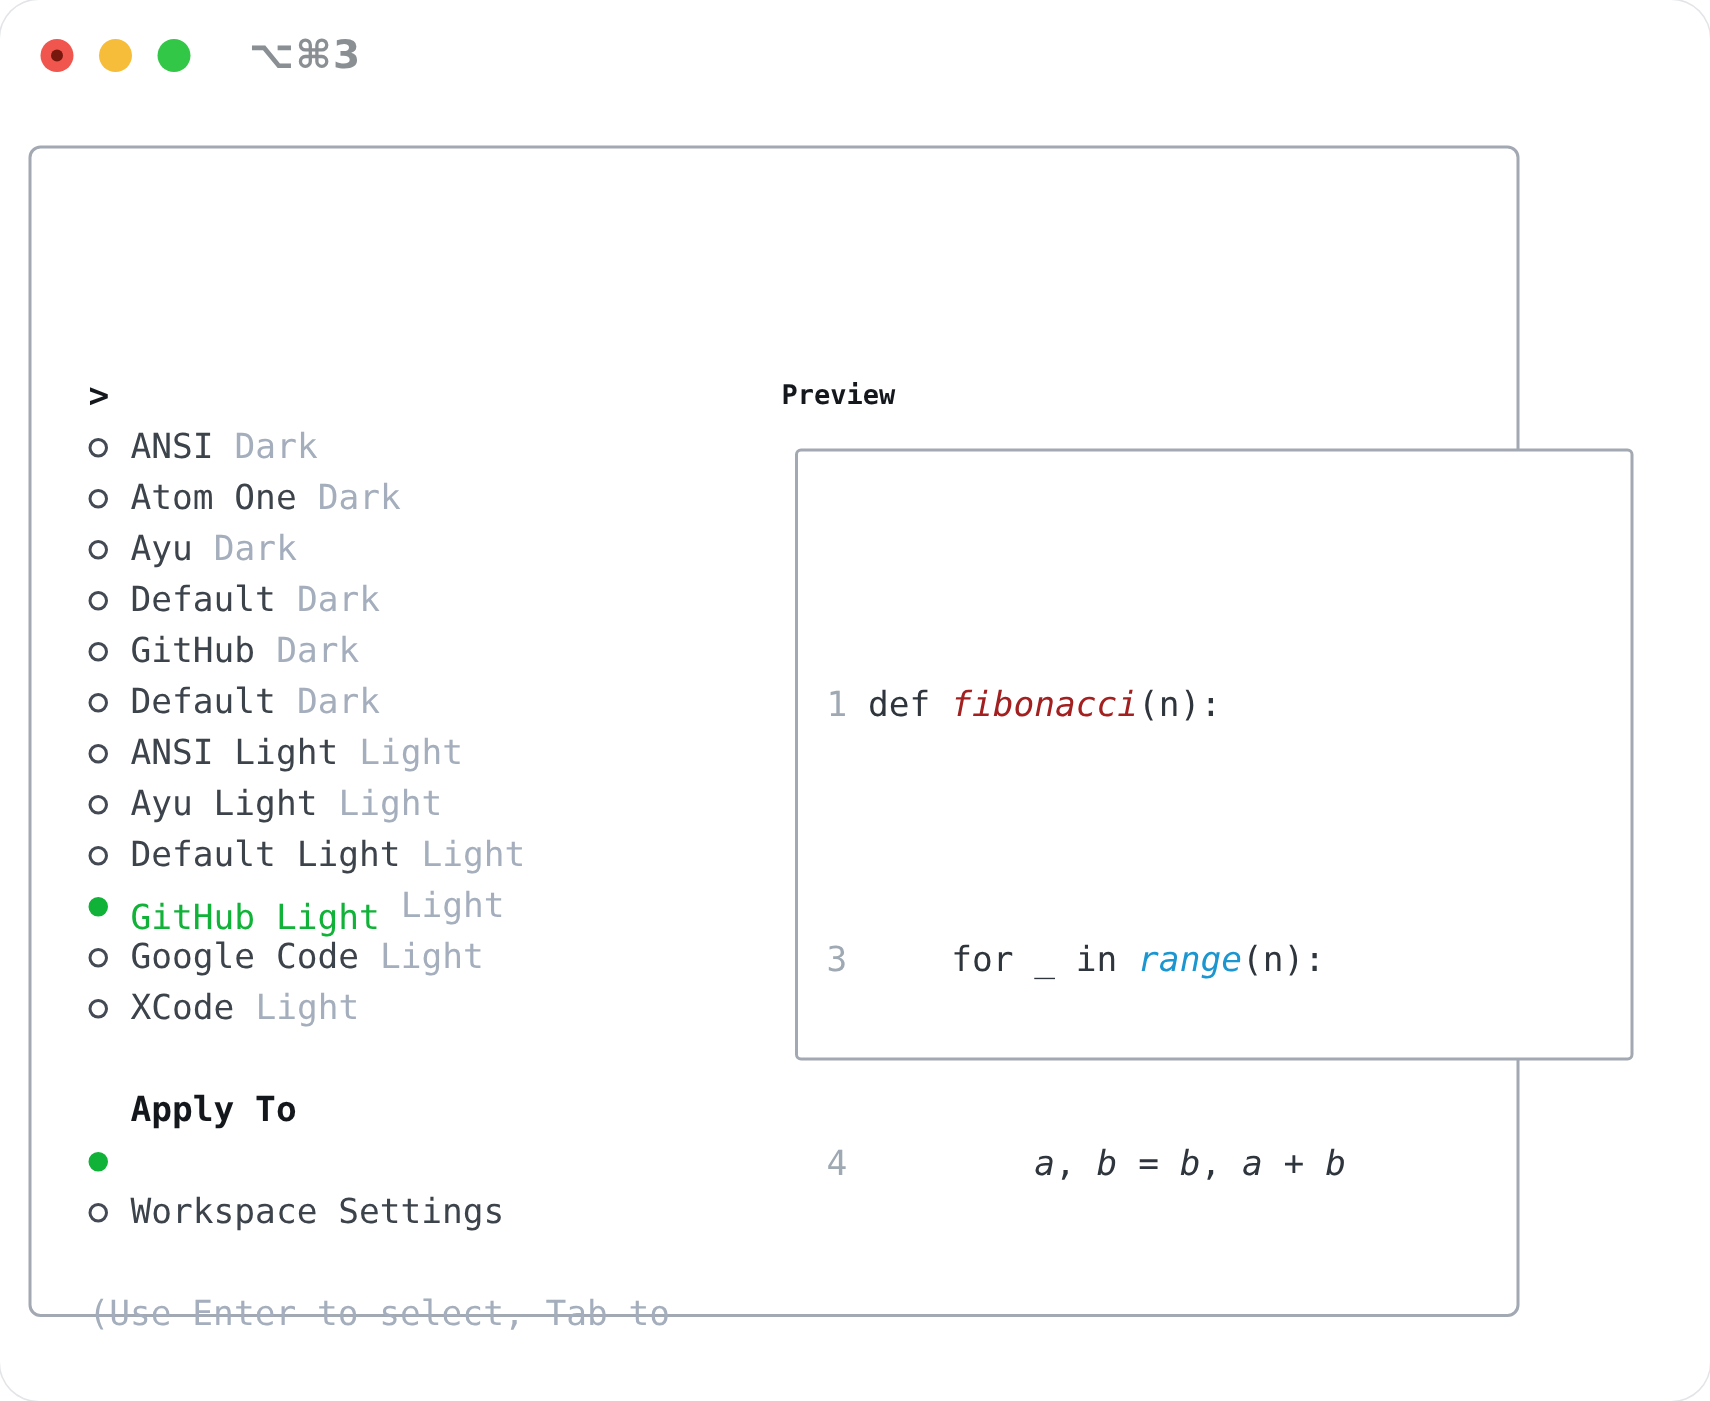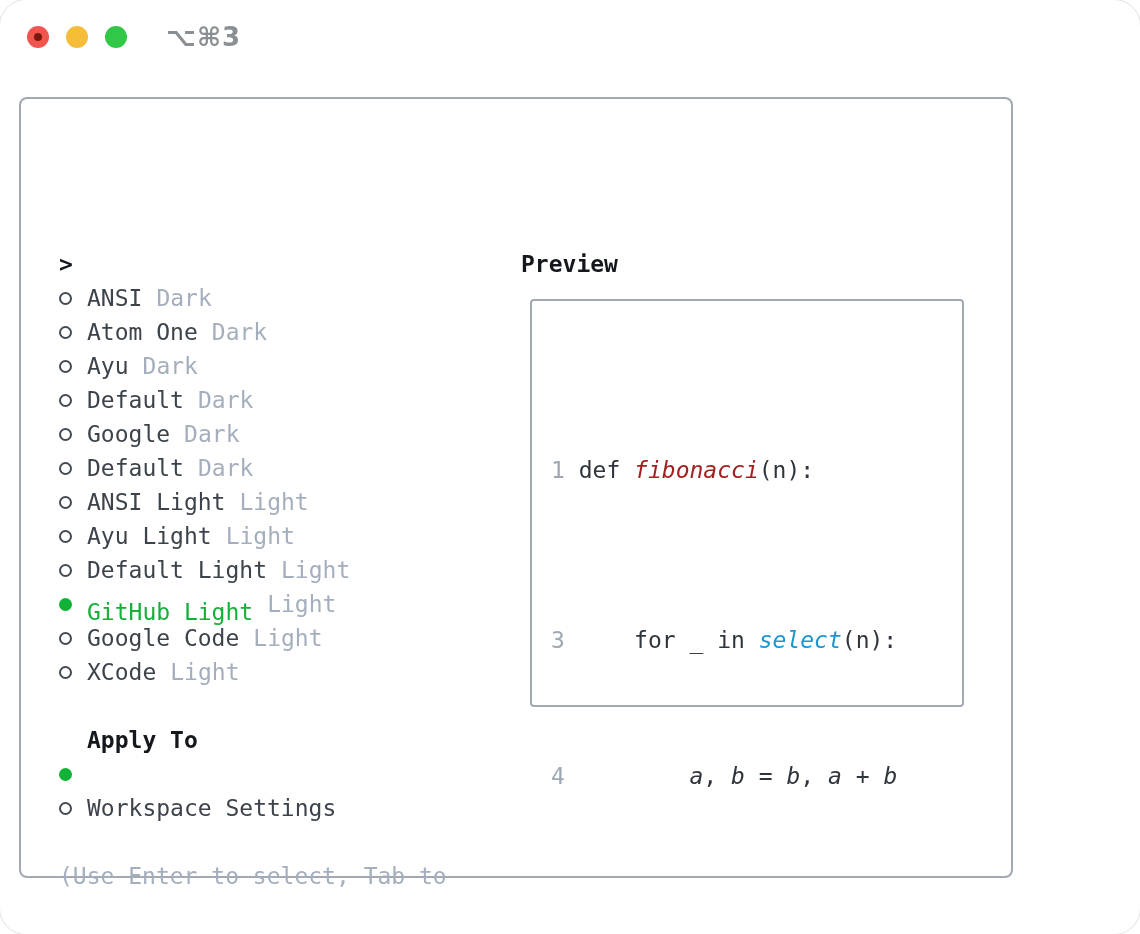--- a/index.html
+++ b/index.html
@@ -24,22 +24,22 @@
   .radio{width:13px;height:13px;border-radius:50%;border:2px solid var(--ring);box-sizing:border-box;}
   .radio.sel{background:var(--green);border-color:var(--green);}
   .hdr{color:var(--header);font-weight:bold;}
   .nm{color:var(--item);}
   .nm.sel{color:var(--green);margin-top:16px;}
   .variant{color:var(--muted);margin-left:14px;}
   .hint{color:var(--muted);}
   .spacer{height:34px;}
   
   .preview-title{position:absolute;left:500px;top:148px;height:34px;line-height:34px;
-                 font-size:23px;font-weight:bold;color:var(--header);}
-  .pbox{position:absolute;left:509px;top:200px;width:434px;height:408px;box-sizing:border-box;
+                 font-size:18px;font-weight:bold;color:var(--header);}
+  .pbox{position:absolute;left:509px;top:200px;width:559px;height:408px;box-sizing:border-box;
         border:2px solid var(--border);border-radius:4px;background:#ffffff;}
   .code{position:absolute;left:19px;top:50px;font-size:23px;line-height:34px;white-space:pre;}
   .cl{height:34px;}
   .c-ln{color:var(--lineno);}
   .c-cd{color:var(--code);}
   .c-fn{color:var(--funcred);}
   .c-nm{color:var(--numteal);}
   .c-bi{color:var(--builtin);}
   .it{font-style:italic;}
 </style>
@@ -78,21 +78,21 @@
         <span class="nm">Ayu</span>
         <span class="variant">Dark</span>
       </div>
       <div class="row">
         <span class="cell"><span class="radio"></span></span>
         <span class="nm">Default</span>
         <span class="variant">Dark</span>
       </div>
       <div class="row">
         <span class="cell"><span class="radio"></span></span>
-        <span class="nm">Google</span>
+        <span class="nm">GitHub</span>
         <span class="variant">Dark</span>
       </div>
       <div class="row">
         <span class="cell"><span class="radio"></span></span>
         <span class="nm">Default</span>
         <span class="variant">Dark</span>
       </div>
       <div class="row">
         <span class="cell"><span class="radio"></span></span>
         <span class="nm">ANSI Light</span>
@@ -144,21 +144,21 @@
     </div>
 
     <div class="preview-title">Preview</div>
 
     <div class="pbox">
       <div class="code">
 
         <div class="cl"><span class="c-ln">1</span><span class="c-cd"> def </span><span class="c-fn it">fibonacci</span><span class="c-cd">(n):</span></div>
 
 
-        <div class="cl"><span class="c-ln">3</span><span class="c-cd">     for _ in </span><span class="c-bi it">select</span><span class="c-cd">(n):</span></div>
+        <div class="cl"><span class="c-ln">3</span><span class="c-cd">     for _ in </span><span class="c-bi it">range</span><span class="c-cd">(n):</span></div>
 
         <div class="cl"><span class="c-ln">4</span><span class="c-cd">         </span><span class="c-cd it">a</span><span class="c-cd">, </span><span class="c-cd it">b</span><span class="c-cd"> = </span><span class="c-cd it">b</span><span class="c-cd">, </span><span class="c-cd it">a</span><span class="c-cd"> + </span><span class="c-cd it">b</span></div>
 
         
 
         
 
         
 
         

